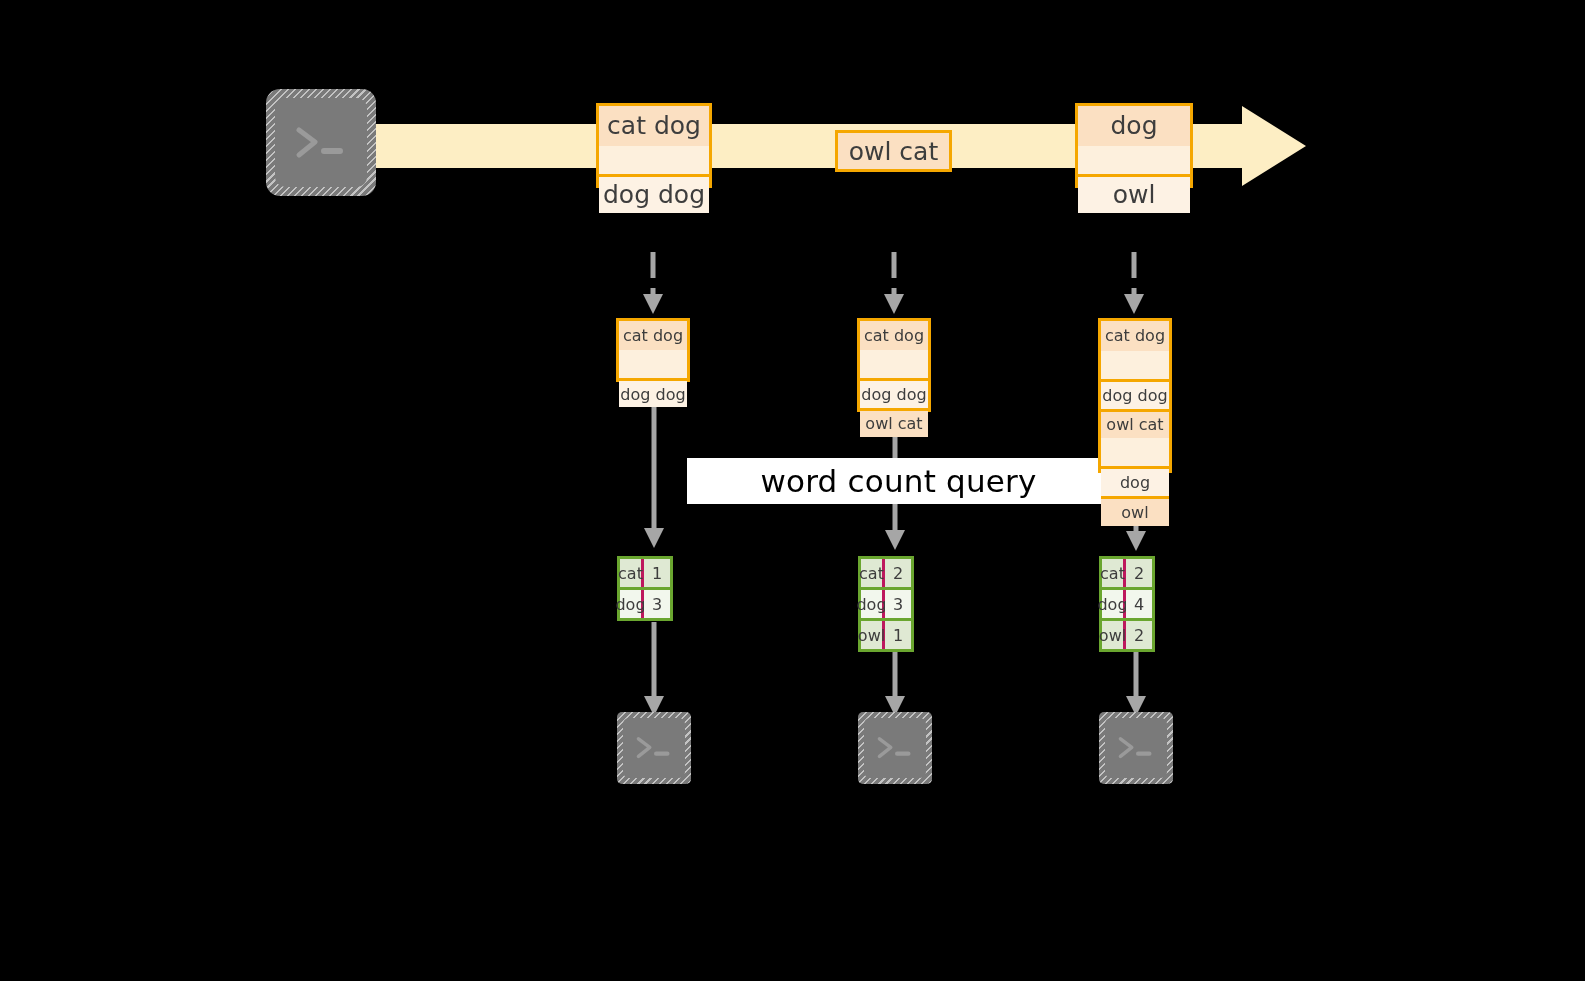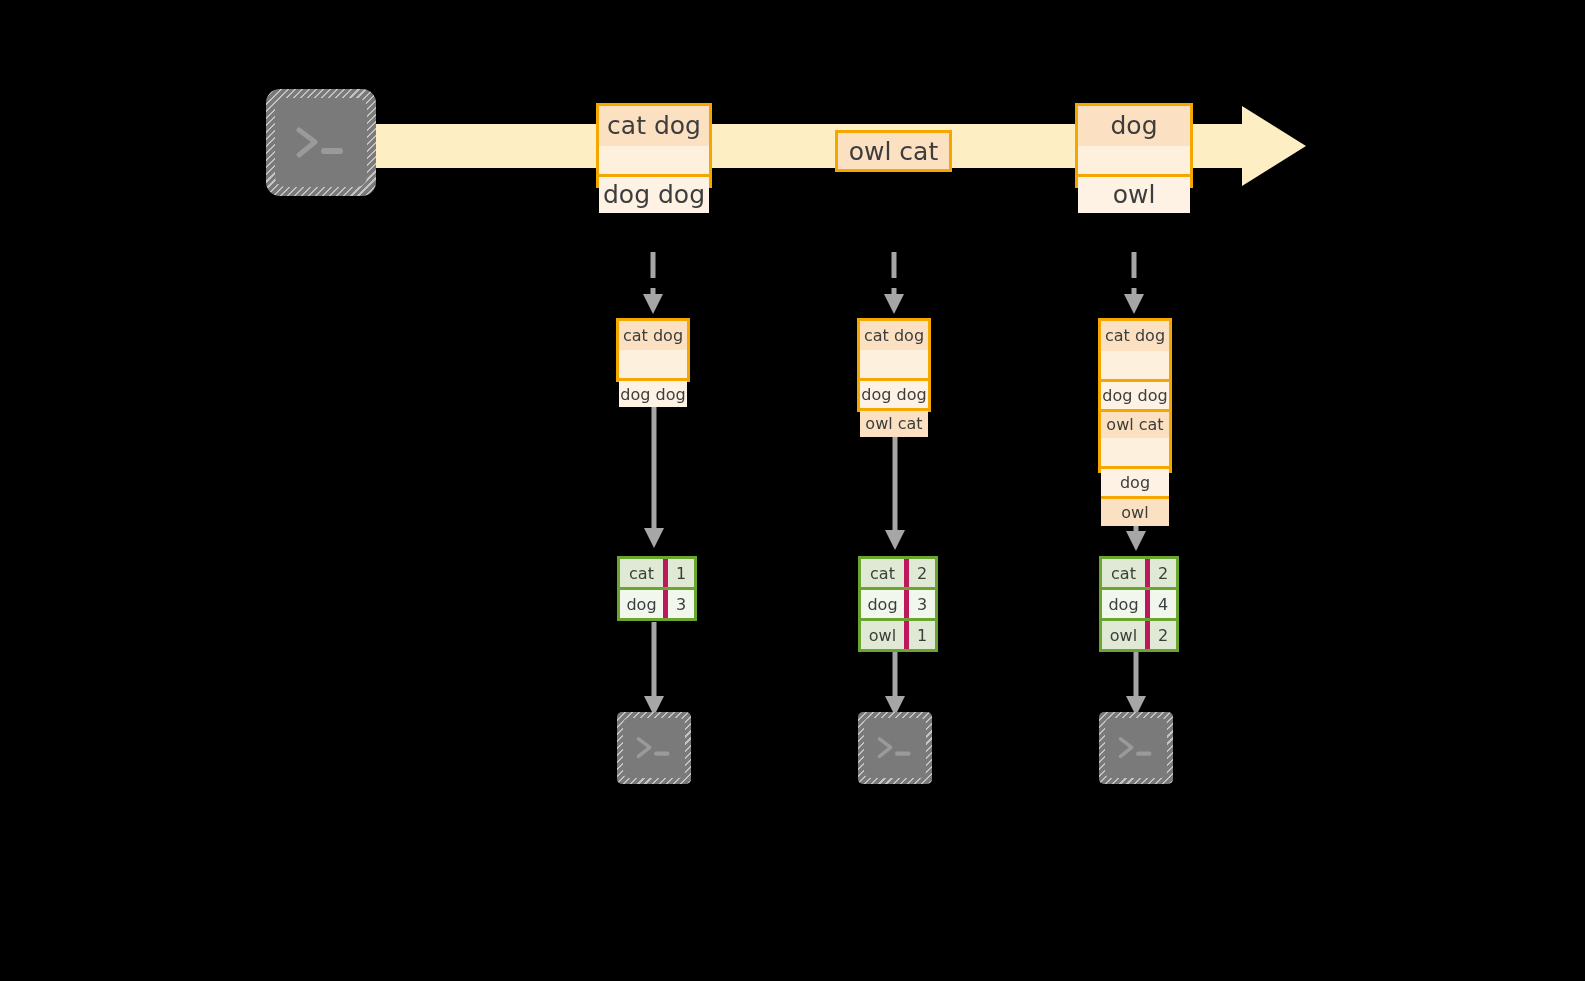--- a/index.html
+++ b/index.html
@@ -88,21 +88,21 @@
   .res-row + .res-row { border-top: 3px solid #6aa62f; }
   .res-cell {
     box-sizing: border-box;
     display: flex;
     align-items: center;
     justify-content: center;
     font-size: 16px;
     color: #3d3d3d;
     white-space: nowrap;
   }
-  .res-cell.word { width: 48px; border-right: 5px solid #be185d; }
+  .res-cell.word { width: 24px; border-right: 3px solid #be185d; }
   .res-cell.count { width: 26px; }
   .res-row.shade-a .res-cell { background: #dfe9d3; }
   .res-row.shade-b .res-cell { background: #f2f7ed; }
 
   
   .arrow-svg { position: absolute; overflow: visible; }
 
   
   .query-banner {
     position: absolute;
@@ -276,14 +276,17 @@
 
   <div class="terminal sq" style="left:1099px; top:712px; width:74px; height:72px;">
     <div class="inner">
       <svg class="prompt-svg" width="40" height="24" viewBox="0 0 56 34">
         <path d="M6 4 L22 16 L6 29" fill="none" stroke="#9a9a9a" stroke-width="5" stroke-linecap="round" stroke-linejoin="round"></path>
         <rect x="28" y="22" width="22" height="6" rx="3" fill="#9a9a9a"></rect>
       </svg>
     </div>
   </div>
 
+  <div class="query-banner" style="left:687px; top:458px; width:423px; height:46px;">
+    <span>word count query</span>
+  </div>
 
 </div>
 
 </body></html>

